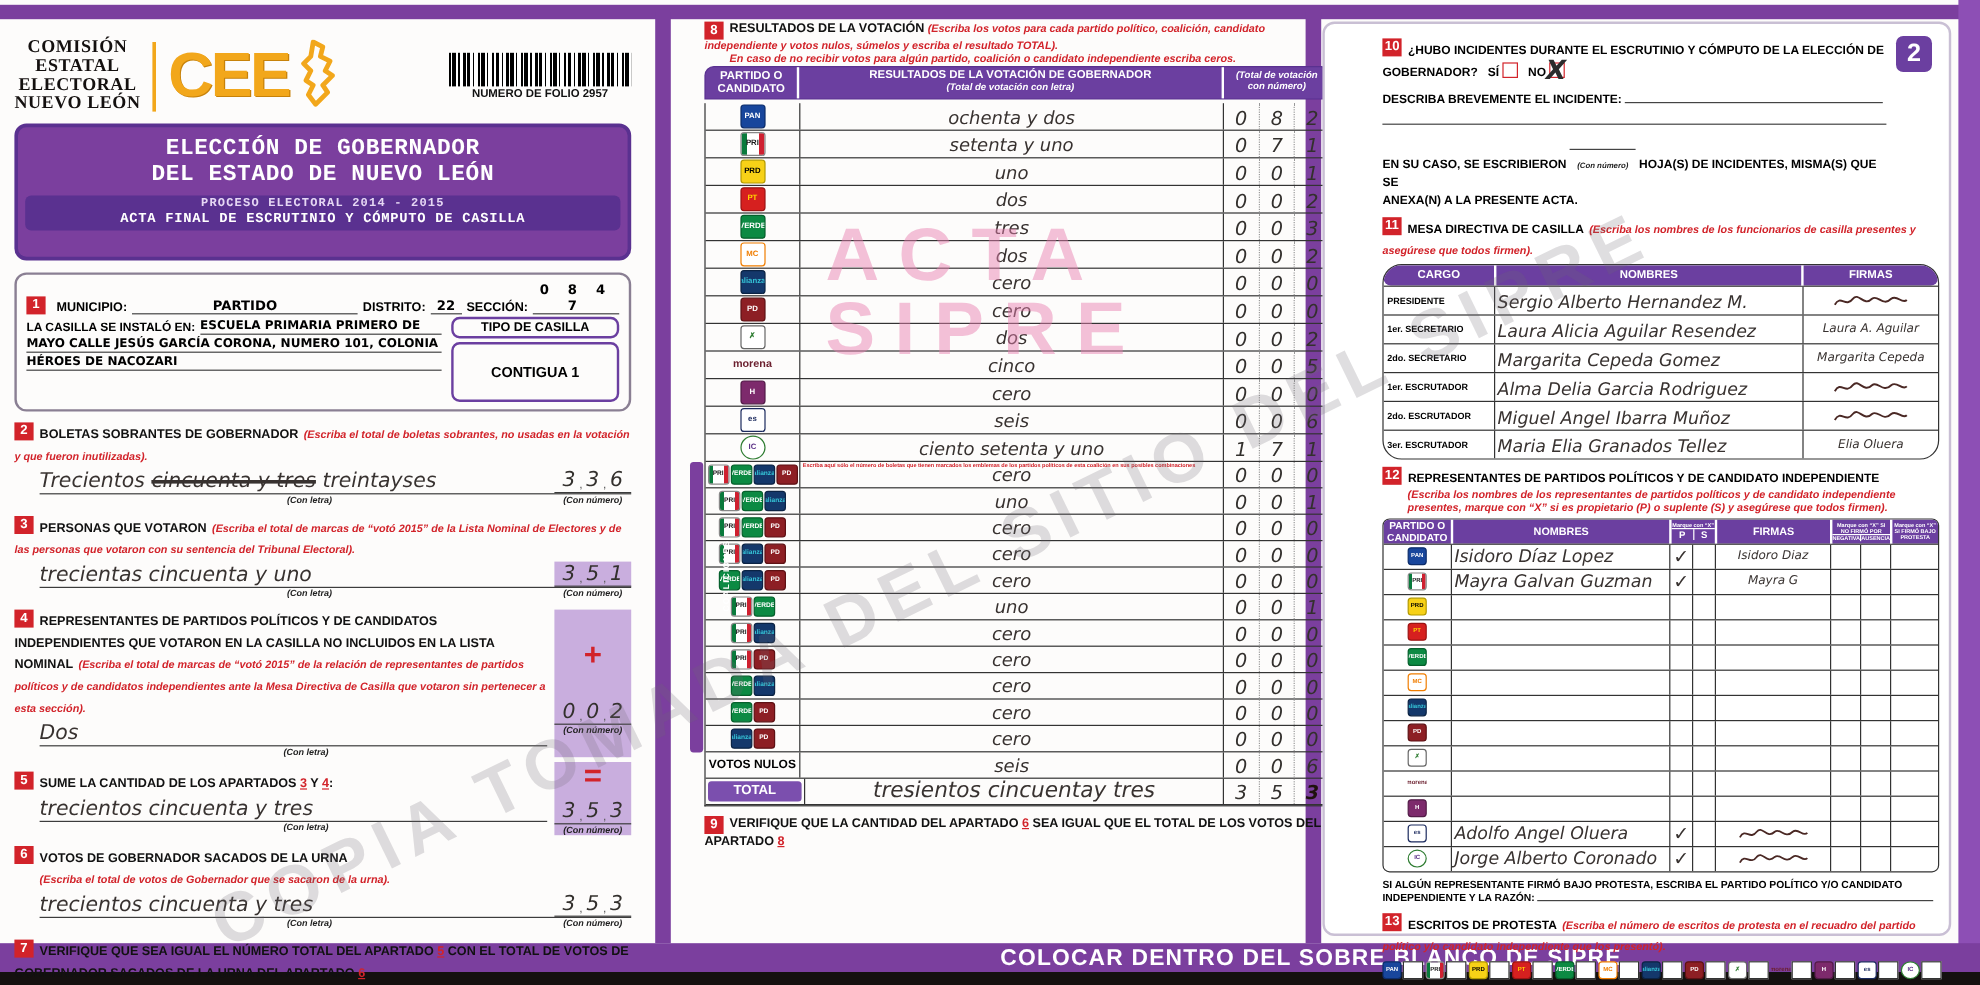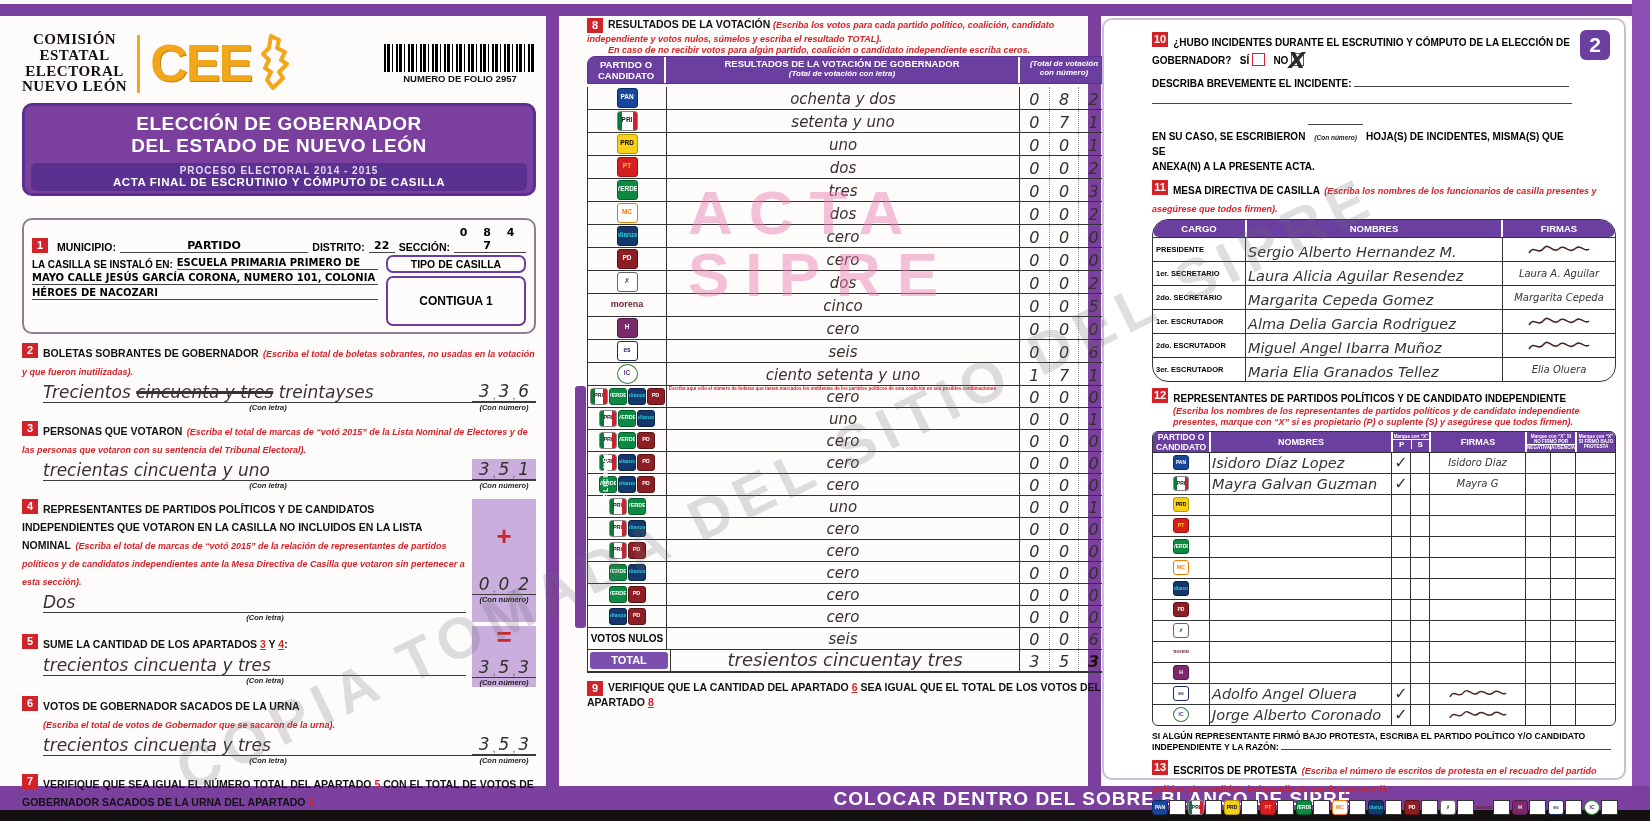--- a/index.html
+++ b/index.html
@@ -12,21 +12,21 @@
   .band-right { position:absolute; right:0; top:0; width:18px; height:100%; background:#8d4fb5; }
   .band-bottom { position:absolute; left:0; top:786px; width:100%; height:26px; background:#7b3f9e; }
   .band-black { position:absolute; left:0; top:810px; width:100%; height:11px; background:#14100f; }
   .vdiv { position:absolute; top:10px; width:13px; height:776px; background:#7b3f9e; }
 
   .footer-text { position:absolute; left:555px; top:788px; width:1075px; text-align:center;
     color:#fff; font-weight:bold; font-size:19px; letter-spacing:1px; }
 
   
   .col { position:absolute; top:18px; }
-  .col-left { left:22px; width:514px; }
+  .col-left { left:12px; width:514px; }
   .col-mid { left:587px; width:522px; }
   .col-right { left:1102px; width:524px; height:762px; background:#fff; border:2px solid #c9bfd4; border-radius:10px; padding:6px 8px 4px 8px; }
 
   
   .secnum { display:inline-block; background:#d2232a; color:#fff; font-weight:bold; font-size:11px;
     min-width:16px; height:15px; line-height:15px; text-align:center; padding:0 2px; margin-right:5px; vertical-align:top; }
   .sec-title { font-weight:bold; font-size:10.5px; color:#111; line-height:1.25; }
   .rednote { color:#d2232a; font-weight:bold; font-style:italic; font-size:9px; line-height:1.2; }
   .redref { color:#d2232a; font-weight:bold; text-decoration:underline; }
   .hw { font-family:"DejaVu Sans", sans-serif; font-style:italic; color:#383230; }
@@ -40,21 +40,21 @@
   
   .org-row { display:flex; align-items:center; gap:10px; margin-bottom:8px; margin-top:14px; }
   .org-name { font-family:"Liberation Serif", serif; font-weight:bold; font-size:15px; line-height:1.05; color:#14100f; text-align:center; letter-spacing:.5px; }
   .org-sep { width:3px; height:58px; background:#f2a71b; }
   .cee { font-size:52px; font-weight:bold; color:#f2a71b; letter-spacing:-2px; font-family:"Liberation Sans",sans-serif; line-height:.9; text-shadow:1px 1px 0 #c7820a; }
   .nlshape { margin-left:-4px; }
   .folio-wrap { margin-left:auto; text-align:center; }
   .barcode { width:152px; height:28px; background:repeating-linear-gradient(90deg,#000 0 2px,#fff 2px 3px,#000 3px 6px,#fff 6px 8px,#000 8px 9px,#fff 9px 12px); }
   .folio-label { font-size:9.5px; font-weight:bold; color:#111; margin-top:1px; }
 
-  .titlebox { background:#7b3f9e; border:3px solid #5a3190; border-radius:10px; padding:7px 6px 2px 6px; text-align:center; margin-bottom:22px; }
+  .titlebox { background:#7b3f9e; border:3px solid #5a3190; border-radius:10px; padding:7px 6px 22px 6px; text-align:center; margin-bottom:10px;font-family:Liberation Mono, monospace; }
   .titlebox .t1 { color:#fff; font-weight:bold; font-size:19px; line-height:1.15; letter-spacing:.5px; }
   .titlebox .sub { background:#5a3190; border-radius:5px; margin-top:6px; padding:2px 0 3px 0; }
   .titlebox .sub .s1 { color:#e6d7f4; font-weight:bold; font-size:10px; letter-spacing:1px; }
   .titlebox .sub .s2 { color:#fff; font-weight:bold; font-size:11.5px; letter-spacing:.6px; }
 
   .sec1box { border:2px solid #8a7f93; border-radius:10px; padding:6px 8px; margin-bottom:8px; }
   .sec1line { display:flex; align-items:flex-end; gap:4px; font-weight:bold; font-size:10.5px; }
   .fillval { font-family:"DejaVu Sans",sans-serif; font-weight:bold; font-size:11px; border-bottom:1.5px solid #444; text-align:center; }
   .sec1-bottom { display:flex; gap:8px; margin-top:2px; }
   .casilla-lines { flex:1; font-size:10px; font-weight:bold; }

